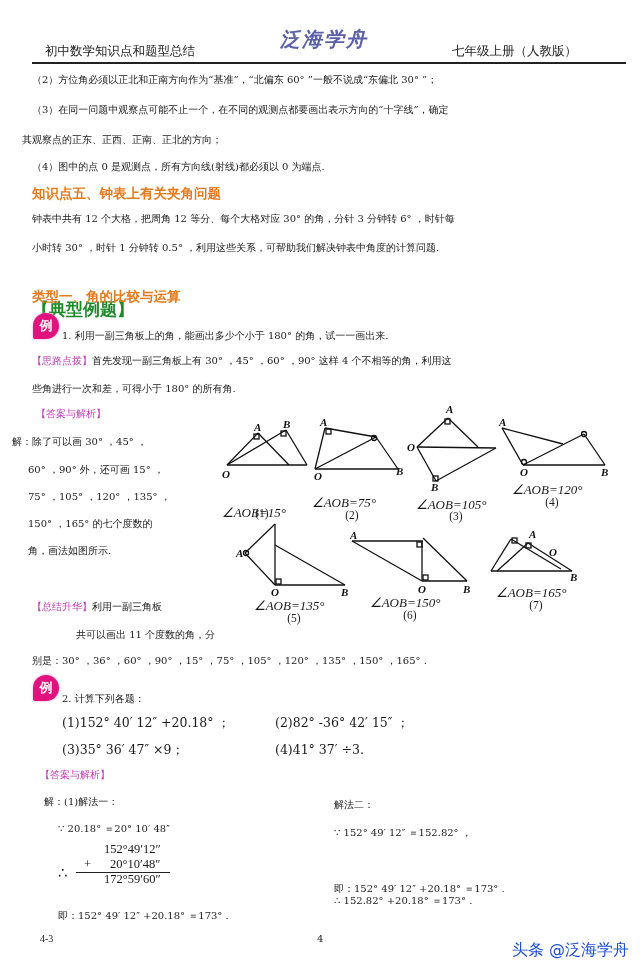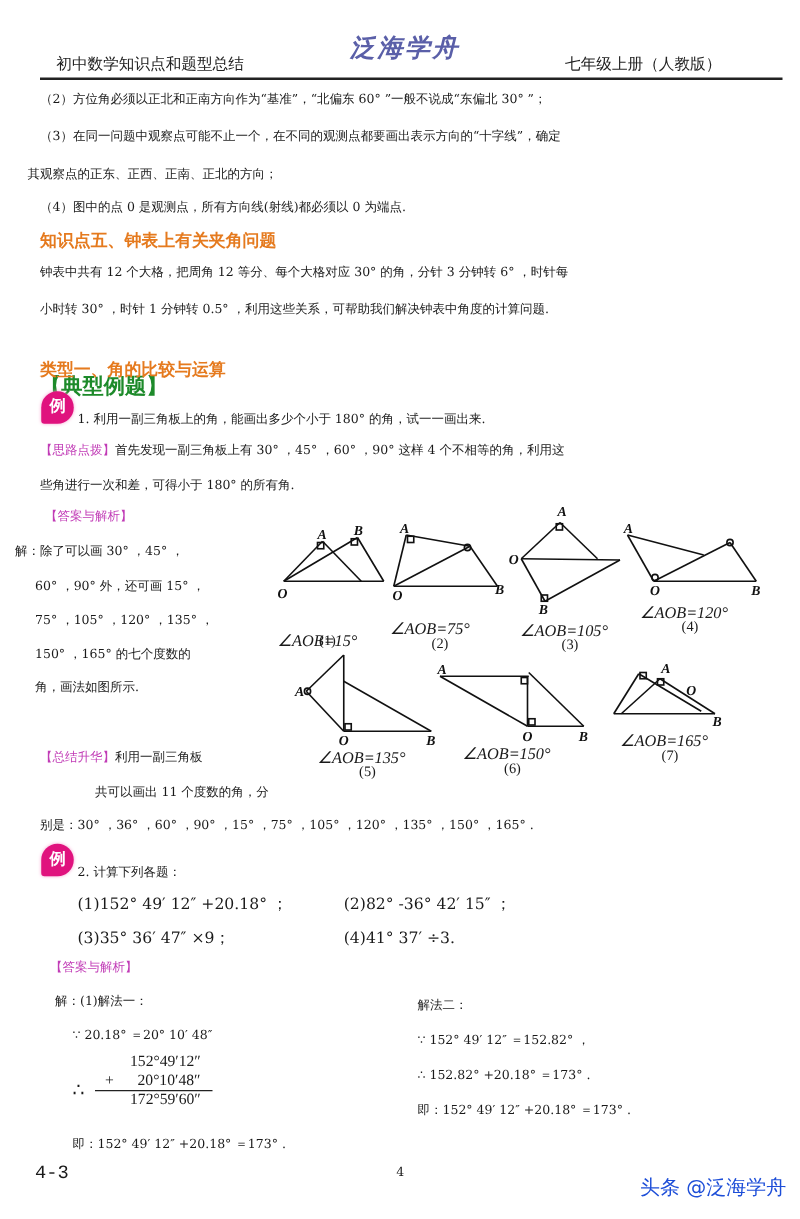--- a/index.html
+++ b/index.html
@@ -21,21 +21,21 @@
     position: absolute; width: 26px; height: 26px;
     background: #e0127e; border-radius: 50% 50% 50% 10%;
     color: #fff; font-size: 13px; font-weight: bold; text-align: center; line-height: 26px;
     font-family: "DejaVu Sans", sans-serif;
     box-shadow: 0 0 3px #f7a0cf;
   }
   svg text { font-family: "Liberation Serif", "DejaVu Serif", serif; }
   .fig-svg { position: absolute; left: 0; top: 0; }
   .caption { position: absolute; font-size: 13px; font-style: italic; text-align: left; white-space: nowrap; font-family: "Liberation Serif", serif; }
   .capnum { position: absolute; font-size: 11.5px; text-align: center; font-family: "Liberation Serif", serif; }
-  .footer-left { left: 28px; top: 930px; font-size: 15px; font-family: Liberation Mono, monospace; }
+  .footer-left { left: 40px; top: 930px; font-size: 10px; font-family: Liberation Serif, serif; }
   .footer-mid { left: 317px; top: 930px; font-size: 10px; }
   .watermark { left: 512px; top: 941px; font-size: 16px; color: #1d4ed8; font-family: "DejaVu Sans", sans-serif; }
   .vert-calc { position: absolute; font-size: 12.5px; font-family: "Liberation Serif", serif; line-height: 15px; }
   .calc-rule { position: absolute; height: 1px; background: #222; }
 </style>
 </head>
 <body>
 
 <div class="line header-left">初中数学知识点和题型总结</div>
 <div class="line header-brand">泛海学舟</div>
@@ -168,36 +168,36 @@
 <div class="capnum" style="left:496px;top:599px;width:80px;">(7)</div>
 
 <div class="line" style="left:32px;top:598px;">
   <span class="magenta">【总结升华】</span><span>利用一副三角板</span>
 </div>
 <div class="line" style="left:32px;top:626px;margin-left:44px;">共可以画出 11 个度数的角，分</div>
 <div class="line" style="left:32px;top:652px;">别是：30° ，36° ，60° ，90° ，15° ，75° ，105° ，120° ，135° ，150° ，165° .</div>
 
 <div class="badge" style="left:33px;top:675px;">例</div>
 <div class="line" style="left:62px;top:690px;">2.  计算下列各题：</div>
-<div class="line" style="left:62px;top:714px;font-size:12.5px;">(1)152° 49′ 12″ +20.18° ；</div>
+<div class="line" style="left:62px;top:714px;font-size:12.5px;">(1)152° 40′ 12″ +20.18° ；</div>
 <div class="line" style="left:275px;top:714px;font-size:12.5px;text-align:center;">(2)82° -36° 42′ 15″ ；</div>
 <div class="line" style="left:62px;top:741px;font-size:12.5px;">(3)35° 36′ 47″ ×9；</div>
 <div class="line" style="left:275px;top:741px;font-size:12.5px;">(4)41° 37′ ÷3.</div>
 <div class="line magenta" style="left:40px;top:766px;">【答案与解析】</div>
 
 <div class="line" style="left:44px;top:793px;">解：(1)解法一：</div>
 <div class="line" style="left:58px;top:820px;">∵   20.18° ＝20° 10′ 48″</div>
 <div class="vert-calc" style="left:104px;top:842px;">152°49′12″</div>
 <div class="vert-calc" style="left:84px;top:857px;">+</div>
 <div class="vert-calc" style="left:110px;top:857px;">20°10′48″</div>
 <div class="calc-rule" style="left:76px;top:872px;width:94px;"></div>
 <div class="vert-calc" style="left:58px;top:866px;font-size:15px;">∴</div>
 <div class="vert-calc" style="left:104px;top:872px;">172°59′60″</div>
 <div class="line" style="left:58px;top:907px;">即：152° 49′ 12″ +20.18° ＝173° .</div>
 
 <div class="line" style="left:334px;top:796px;">解法二：</div>
 <div class="line" style="left:334px;top:824px;">∵   152° 49′ 12″ ＝152.82° ，</div>
-<div class="line" style="left:334px;top:852px;">∴   152.82° +20.18° ＝173° .</div>
+<div class="line" style="left:334px;top:892px;">∴   152.82° +20.18° ＝173° .</div>
 <div class="line" style="left:334px;top:880px;">即：152° 49′ 12″ +20.18° ＝173° .</div>
 
 <div class="line footer-left">4-3</div>
 <div class="line footer-mid">4</div>
 <div class="line watermark">头条 @泛海学舟</div>
 
 </body></html>

